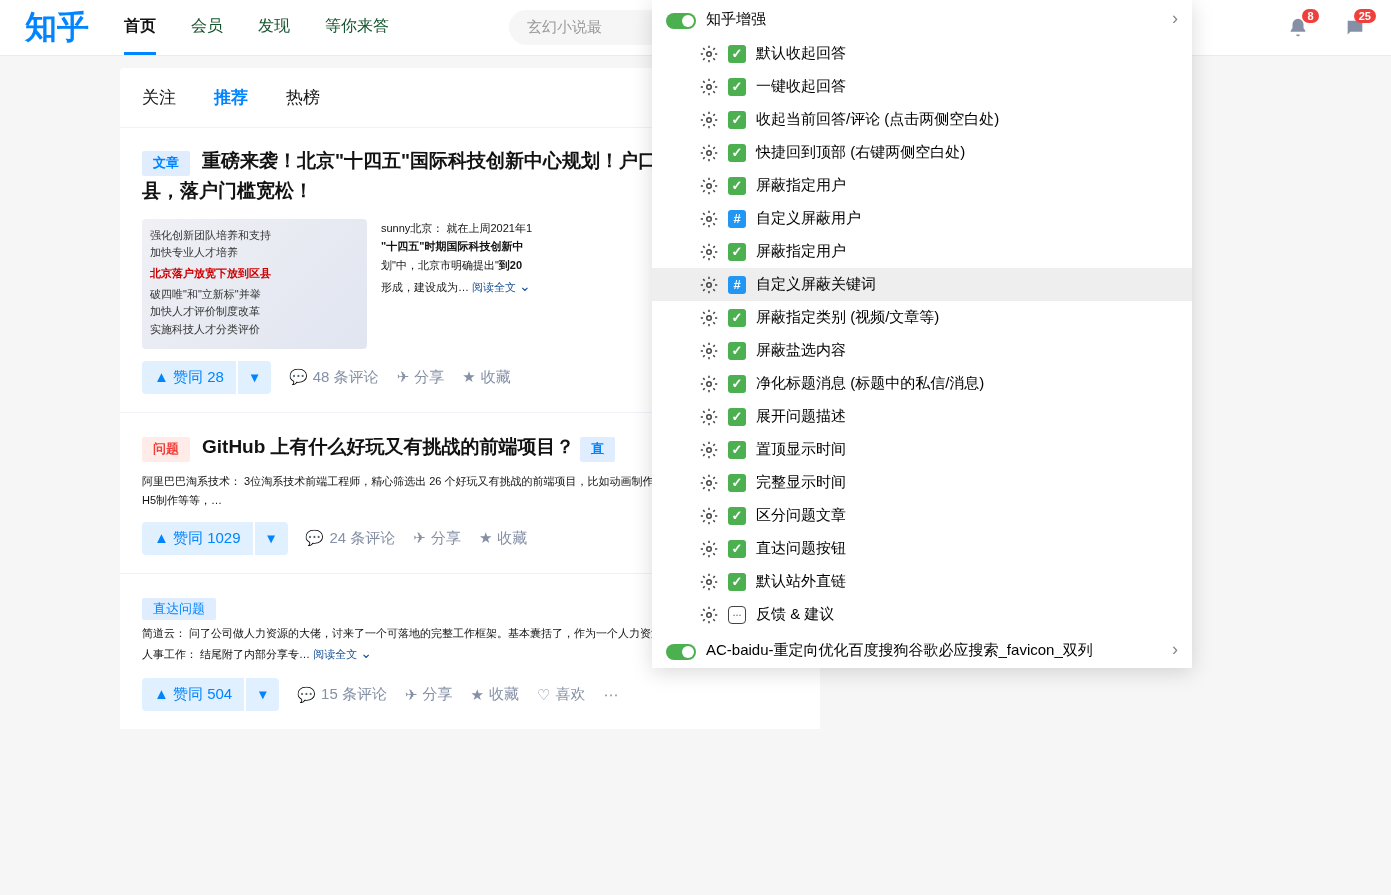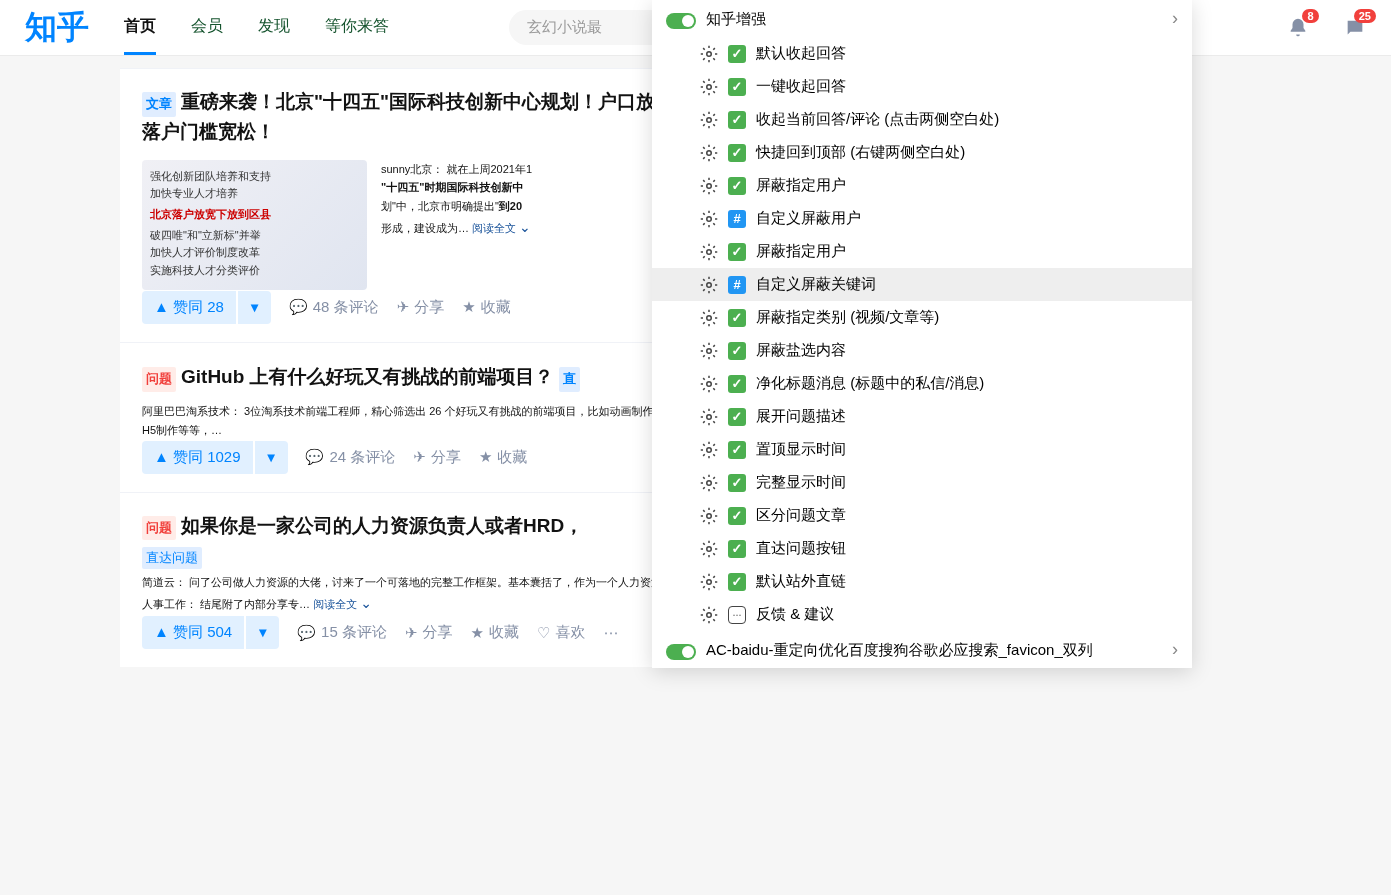--- a/index.html
+++ b/index.html
@@ -14,32 +14,32 @@
 .icon-wrap{position:relative;color:#8590a6}
 .badge{position:absolute;top:-8px;right:-10px;background:#f1403c;color:#fff;font-size:11px;border-radius:10px;padding:1px 5px;min-width:17px;text-align:center;font-weight:bold}
 .bell{width:22px;height:22px;fill:#8590a6}
 .container{display:flex;padding:12px 120px 0;gap:12px}
 .main{width:700px}
 .tabs{background:#fff;display:flex;padding:0 22px;border-radius:4px 4px 0 0}
 .tab{padding:18px 0;margin-right:38px;font-size:17px;color:#121212;cursor:pointer}
 .tab.active{color:#0084ff;font-weight:600}
 .feed{background:#fff}
 .card{padding:18px 22px;border-top:1px solid #f0f2f7}
-.tag-badge{display:inline-block;padding:2px 4px;font-size:13px;margin-right:5px;border-radius:2px}
+.tag-badge{display:inline-block;padding:2px 11px;font-size:13px;margin-right:12px;border-radius:2px}
 .tag-article{background:#e0edff;color:#0084ff}
 .tag-question{background:#ffece8;color:#f1403c}
 .tag-direct{background:#e0edff;color:#0084ff;margin-top:6px}
 .title{font-size:19px;font-weight:600;color:#121212;line-height:1.6}
 .content-row{display:flex;gap:14px;margin-top:12px}
 .thumb{width:225px;height:130px;background:#dde;flex-shrink:0;border-radius:4px;position:relative;overflow:hidden}
 .thumb-inner{padding:8px;font-size:11px;line-height:1.6;color:#333;background:linear-gradient(135deg,#f0f0f5,#e0e5f0);height:100%}
 .excerpt{font-size:11px;color:#121212;line-height:1.7}
 .read-more{color:#175199;cursor:pointer}
 .read-more::after{content:"⌄";margin-left:3px;font-size:14px}
-.actions{display:flex;align-items:center;gap:18px;margin-top:1px;font-size:15px;color:#8590a6}
+.actions{display:flex;align-items:center;gap:18px;margin-top:12px;font-size:15px;color:#8590a6}
 .upvote{display:flex}
 .upvote-btn{background:#e1f0ff;color:#0084ff;border:none;padding:7px 12px;border-radius:4px 0 0 4px;font-size:15px;cursor:pointer;font-weight:500}
 .down-btn{background:#e1f0ff;color:#0084ff;border:none;padding:7px 10px;margin-left:2px;border-radius:0 4px 4px 0;cursor:pointer}
 .action-item{display:flex;align-items:center;gap:5px;cursor:pointer}
 .sidebar{width:300px;background:#fff;padding:15px;margin-left:auto}
 .drafts{text-align:right;color:#8590a6;font-size:15px;padding-bottom:12px}
 .write-icon{width:44px;height:44px;background:#e8f7f7;border-radius:10px;margin:10px auto 8px;display:flex;align-items:center;justify-content:center;color:#0bbcb6;font-size:22px}
 .write-label{text-align:center;color:#444;font-size:14px;padding-bottom:20px}
 .stats{border-top:1px solid #f0f2f7;padding-top:15px}
 .stat-label{color:#8590a6;font-size:14px;text-align:right}
@@ -89,20 +89,25 @@
       <svg class="bell" viewBox="0 0 24 24">
           <path d="M4 4h16v12H7l-3 3V4z"></path>
         </svg>
       <span class="badge">25</span>
     </div>
   </div>
 </div>
 
 <div class="container">
   <div class="main">
+    <div class="tabs">
+      <div class="tab">关注</div>
+      <div class="tab active">推荐</div>
+      <div class="tab">热榜</div>
+    </div>
     <div class="feed">
 
       <div class="card">
         <div class="title">
           <span class="tag-badge tag-article">文章</span><span>重磅来袭！北京"十四五"国际科技创新中心规划！户口放宽下放到区县，落户门槛宽松！</span>
         </div>
         <div class="content-row">
           <div class="thumb">
             <div class="thumb-inner">
               <div>强化创新团队培养和支持</div>
@@ -142,23 +147,20 @@
             <button class="upvote-btn">▲ <span>赞同 1029</span></button>
             <button class="down-btn">▼</button>
           </div>
           <div class="action-item">💬 <span>24 条评论</span></div>
           <div class="action-item">✈ <span>分享</span></div>
           <div class="action-item">★ <span>收藏</span></div>
         </div>
       </div>
 
       <div class="card">
-        <div class="title">
-          <span class="tag-badge tag-question">问题</span><span>如果你是一家公司的人力资源负责人或者HRD，</span>
-        </div>
         <div><span class="tag-badge tag-direct">直达问题</span></div>
         <div class="excerpt" style="margin-top:4px">
           <span>简道云： 问了公司做人力资源的大佬，讨来了一个可落地的完整工作框架。基本囊括了，作为一个人力资源负责人，开展的企业/某团队人事工作： 结尾附了内部分享专…</span> <span class="read-more">阅读全文</span>
         </div>
         <div class="actions">
           <div class="upvote">
             <button class="upvote-btn">▲ <span>赞同 504</span></button>
             <button class="down-btn">▼</button>
           </div>
           <div class="action-item">💬 <span>15 条评论</span></div>

